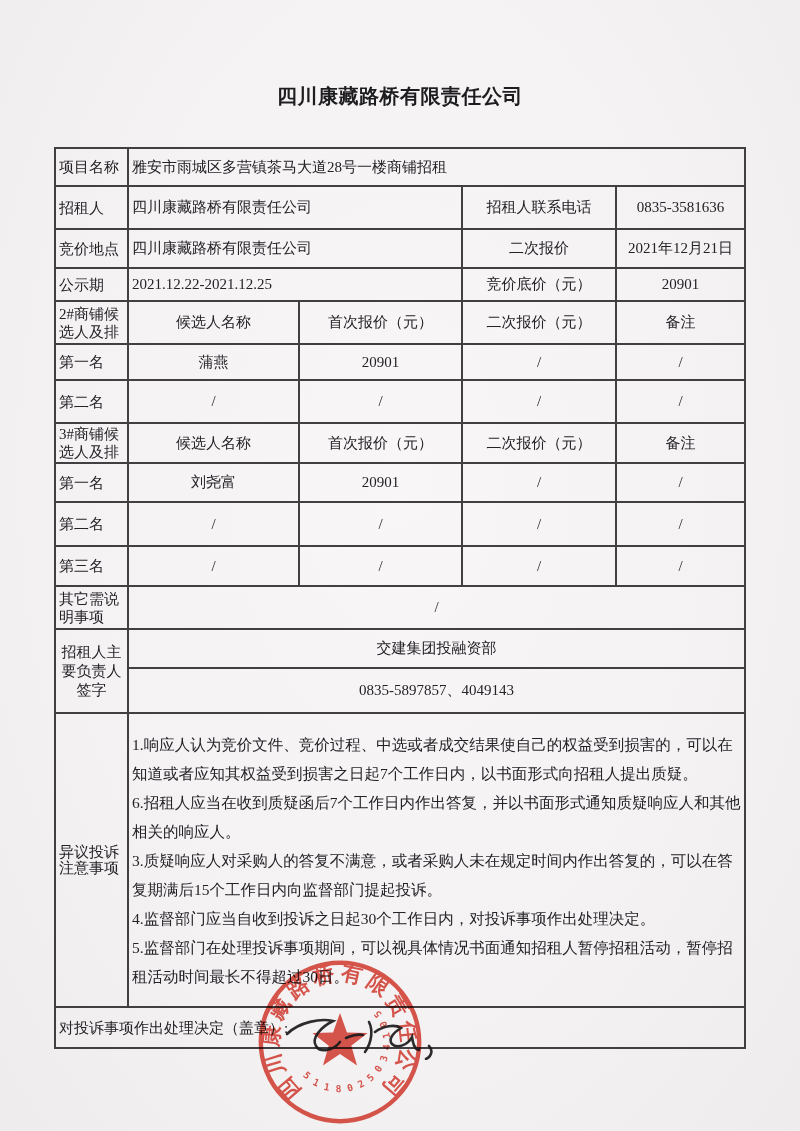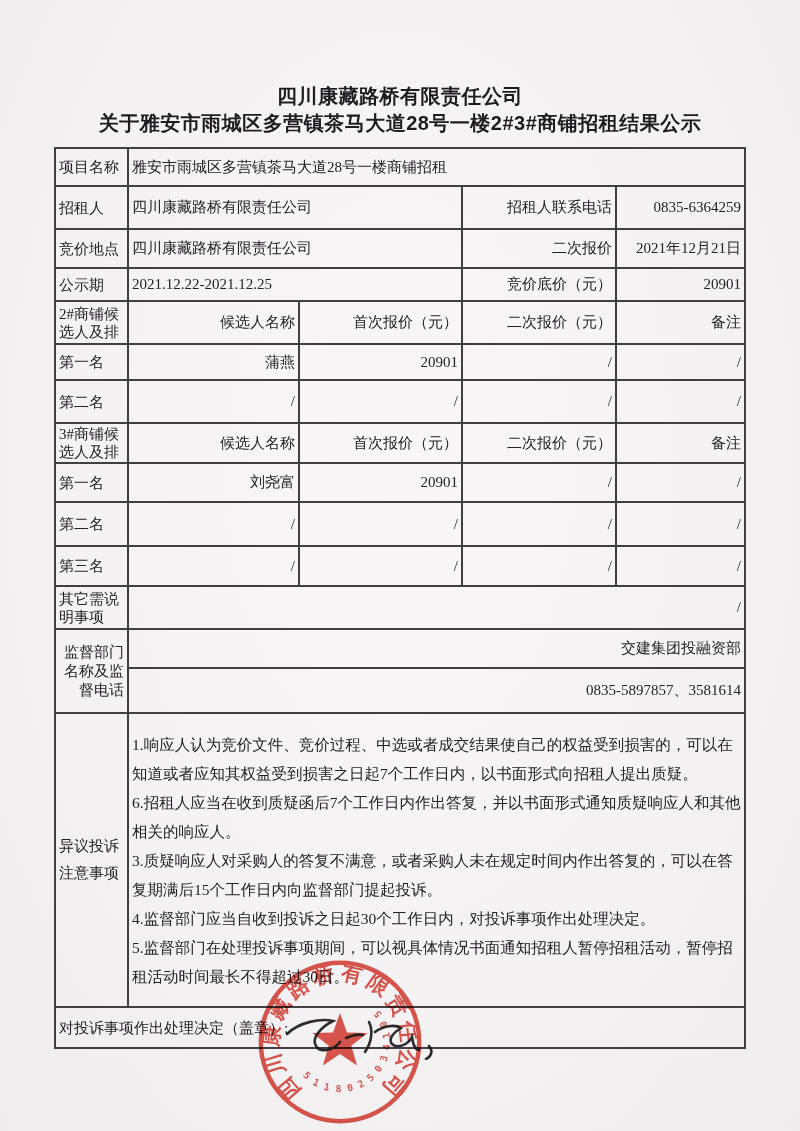--- a/index.html
+++ b/index.html
@@ -29,21 +29,21 @@
     font-size:15px;
     color:#232226;
   }
   table.doc td{
     border:2px solid #413f42;
     padding:1px 3px;
     vertical-align:middle;
     overflow:hidden;
   }
   td.lab{text-align:left;padding-left:4px;line-height:18px;}
-  td.ctr{text-align:right;}
+  td.ctr{text-align:center;}
   td.lft{text-align:left;padding-left:7px;border-radius:13px;}
   td.notes{
     font-size:15.5px;line-height:29px;text-align:left;
     padding:0 10px 0 8px;
     margin-top:36px;
   }
   tr.rh38{height:38px} tr.rh43{height:43px} tr.rh39{height:39px}
   tr.rh33{height:33px} tr.rh36{height:36px} tr.rh40{height:40px}
   tr.rh44{height:44px} tr.rh45{height:45px} tr.rh41{height:41px}
   tr.rh294{height:294px}
@@ -62,41 +62,40 @@
     pointer-events:none;
   }
 </style>
 </head>
 <body>
 
 <div class="page">
 
   <div class="titles">
     <div>四川康藏路桥有限责任公司</div>
-    <div>关于雅安市雨城区多营镇茶马大道28号一楼2#3#商铺招租结果公示</div>
   </div>
 
   <table class="doc">
     <colgroup>
       <col style="width:73px">
         <col style="width:171px">
         <col style="width:163px">
       <col style="width:154px">
         <col style="width:129px">
     </colgroup>
     <tbody>
       <tr class="rh38">
         <td class="lab">项目名称</td>
         <td class="lft" colspan="4">雅安市雨城区多营镇茶马大道28号一楼商铺招租</td>
       </tr>
       <tr class="rh43">
         <td class="lab">招租人</td>
         <td class="lft" colspan="2">四川康藏路桥有限责任公司</td>
         <td class="ctr">招租人联系电话</td>
-        <td class="ctr">0835-6364259</td>
+        <td class="ctr">0835-3581636</td>
       </tr>
       <tr class="rh39">
         <td class="lab">竞价地点</td>
         <td class="lft" colspan="2">四川康藏路桥有限责任公司</td>
         <td class="ctr">二次报价</td>
         <td class="ctr">2021年12月21日</td>
       </tr>
       <tr class="rh33">
         <td class="lab">公示期</td>
         <td class="lft" colspan="2">2021.12.22-2021.12.25</td>
@@ -154,29 +153,29 @@
         <td class="ctr">/</td>
         <td class="ctr">/</td>
       </tr>
 
       <tr class="rh43">
         <td class="lab">其它需说明事项</td>
         <td class="ctr" colspan="4">/</td>
       </tr>
 
       <tr class="rh39">
-        <td class="ctr" rowspan="2" style="line-height:19px;">监督部门名称及监督电话</td>
+        <td class="ctr" rowspan="2" style="line-height:19px;">招租人主要负责人签字</td>
         <td class="ctr" colspan="4">交建集团投融资部</td>
       </tr>
       <tr class="rh45">
-        <td class="ctr" colspan="4">0835-5897857、3581614</td>
+        <td class="ctr" colspan="4">0835-5897857、4049143</td>
       </tr>
 
       <tr class="rh294">
-        <td class="lab" style="line-height:27px;">异议投诉注意事项</td>
+        <td class="lab" style="line-height:16px;">异议投诉注意事项</td>
         <td class="notes" colspan="4">
           <div>1.响应人认为竞价文件、竞价过程、中选或者成交结果使自己的权益受到损害的，可以在知道或者应知其权益受到损害之日起7个工作日内，以书面形式向招租人提出质疑。</div>
           <div>6.招租人应当在收到质疑函后7个工作日内作出答复，并以书面形式通知质疑响应人和其他相关的响应人。</div>
           <div>3.质疑响应人对采购人的答复不满意，或者采购人未在规定时间内作出答复的，可以在答复期满后15个工作日内向监督部门提起投诉。</div>
           <div>4.监督部门应当自收到投诉之日起30个工作日内，对投诉事项作出处理决定。</div>
           <div>5.监督部门在处理投诉事项期间，可以视具体情况书面通知招租人暂停招租活动，暂停招租活动时间最长不得超过30日。</div>
         </td>
       </tr>
 
       <tr class="rh41">

